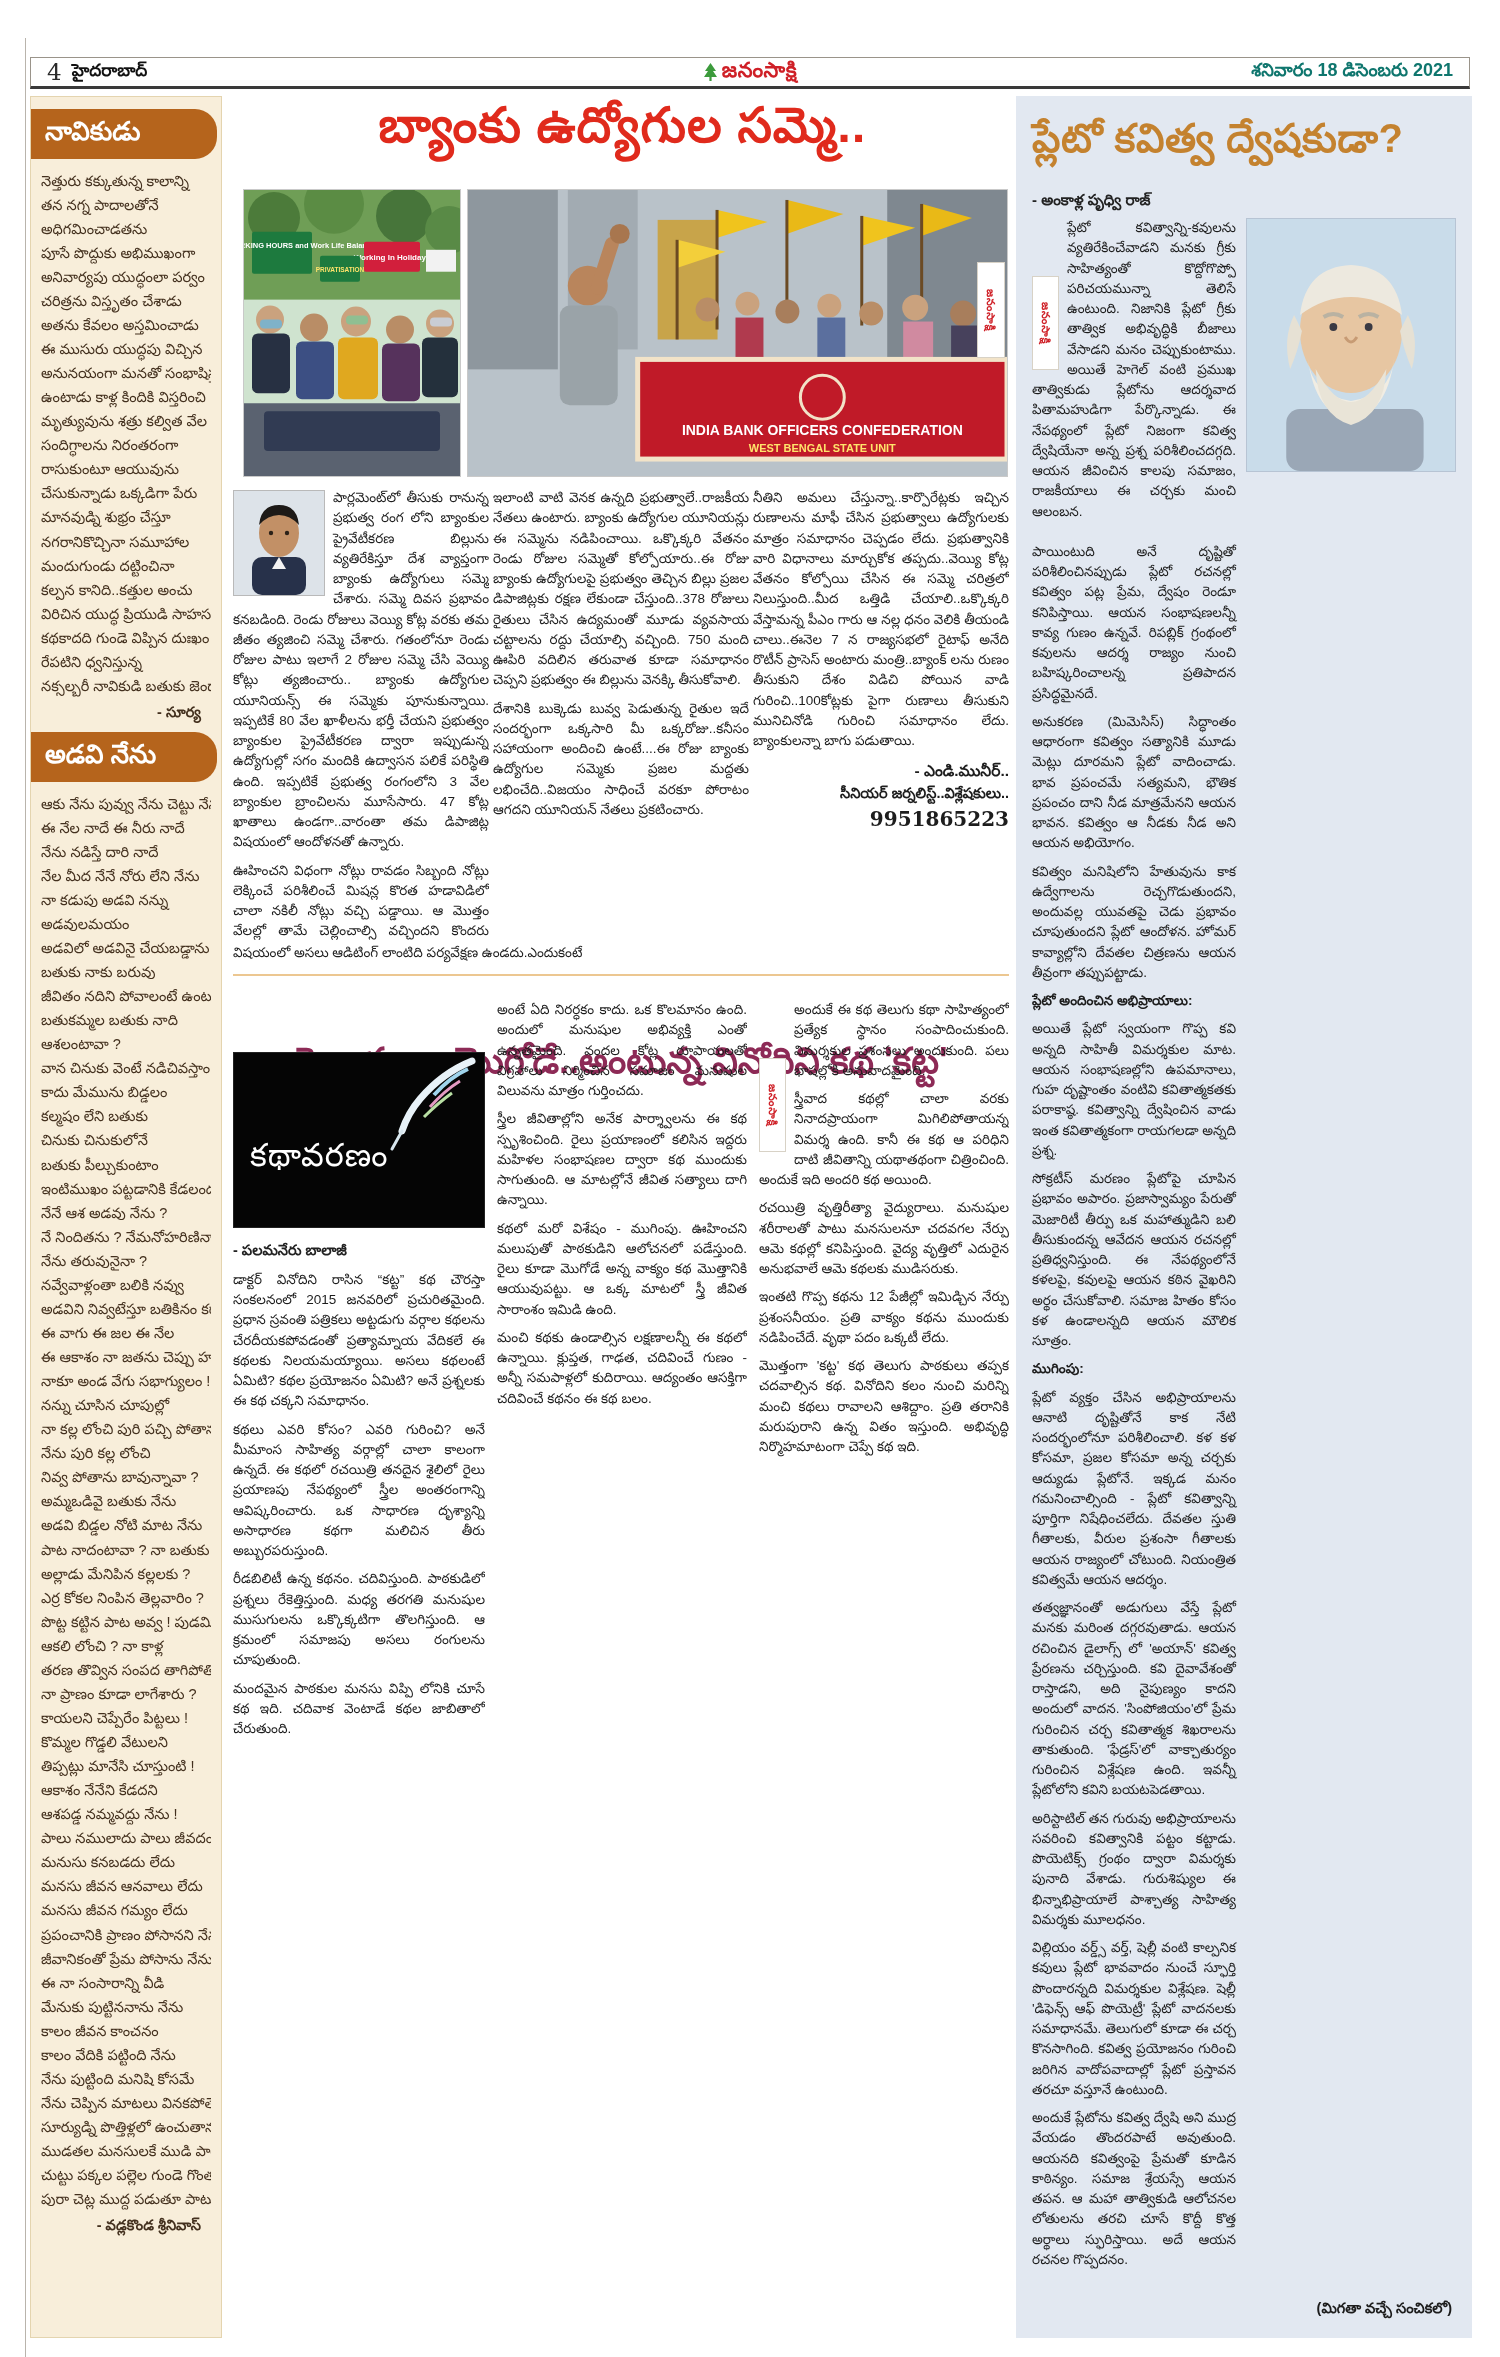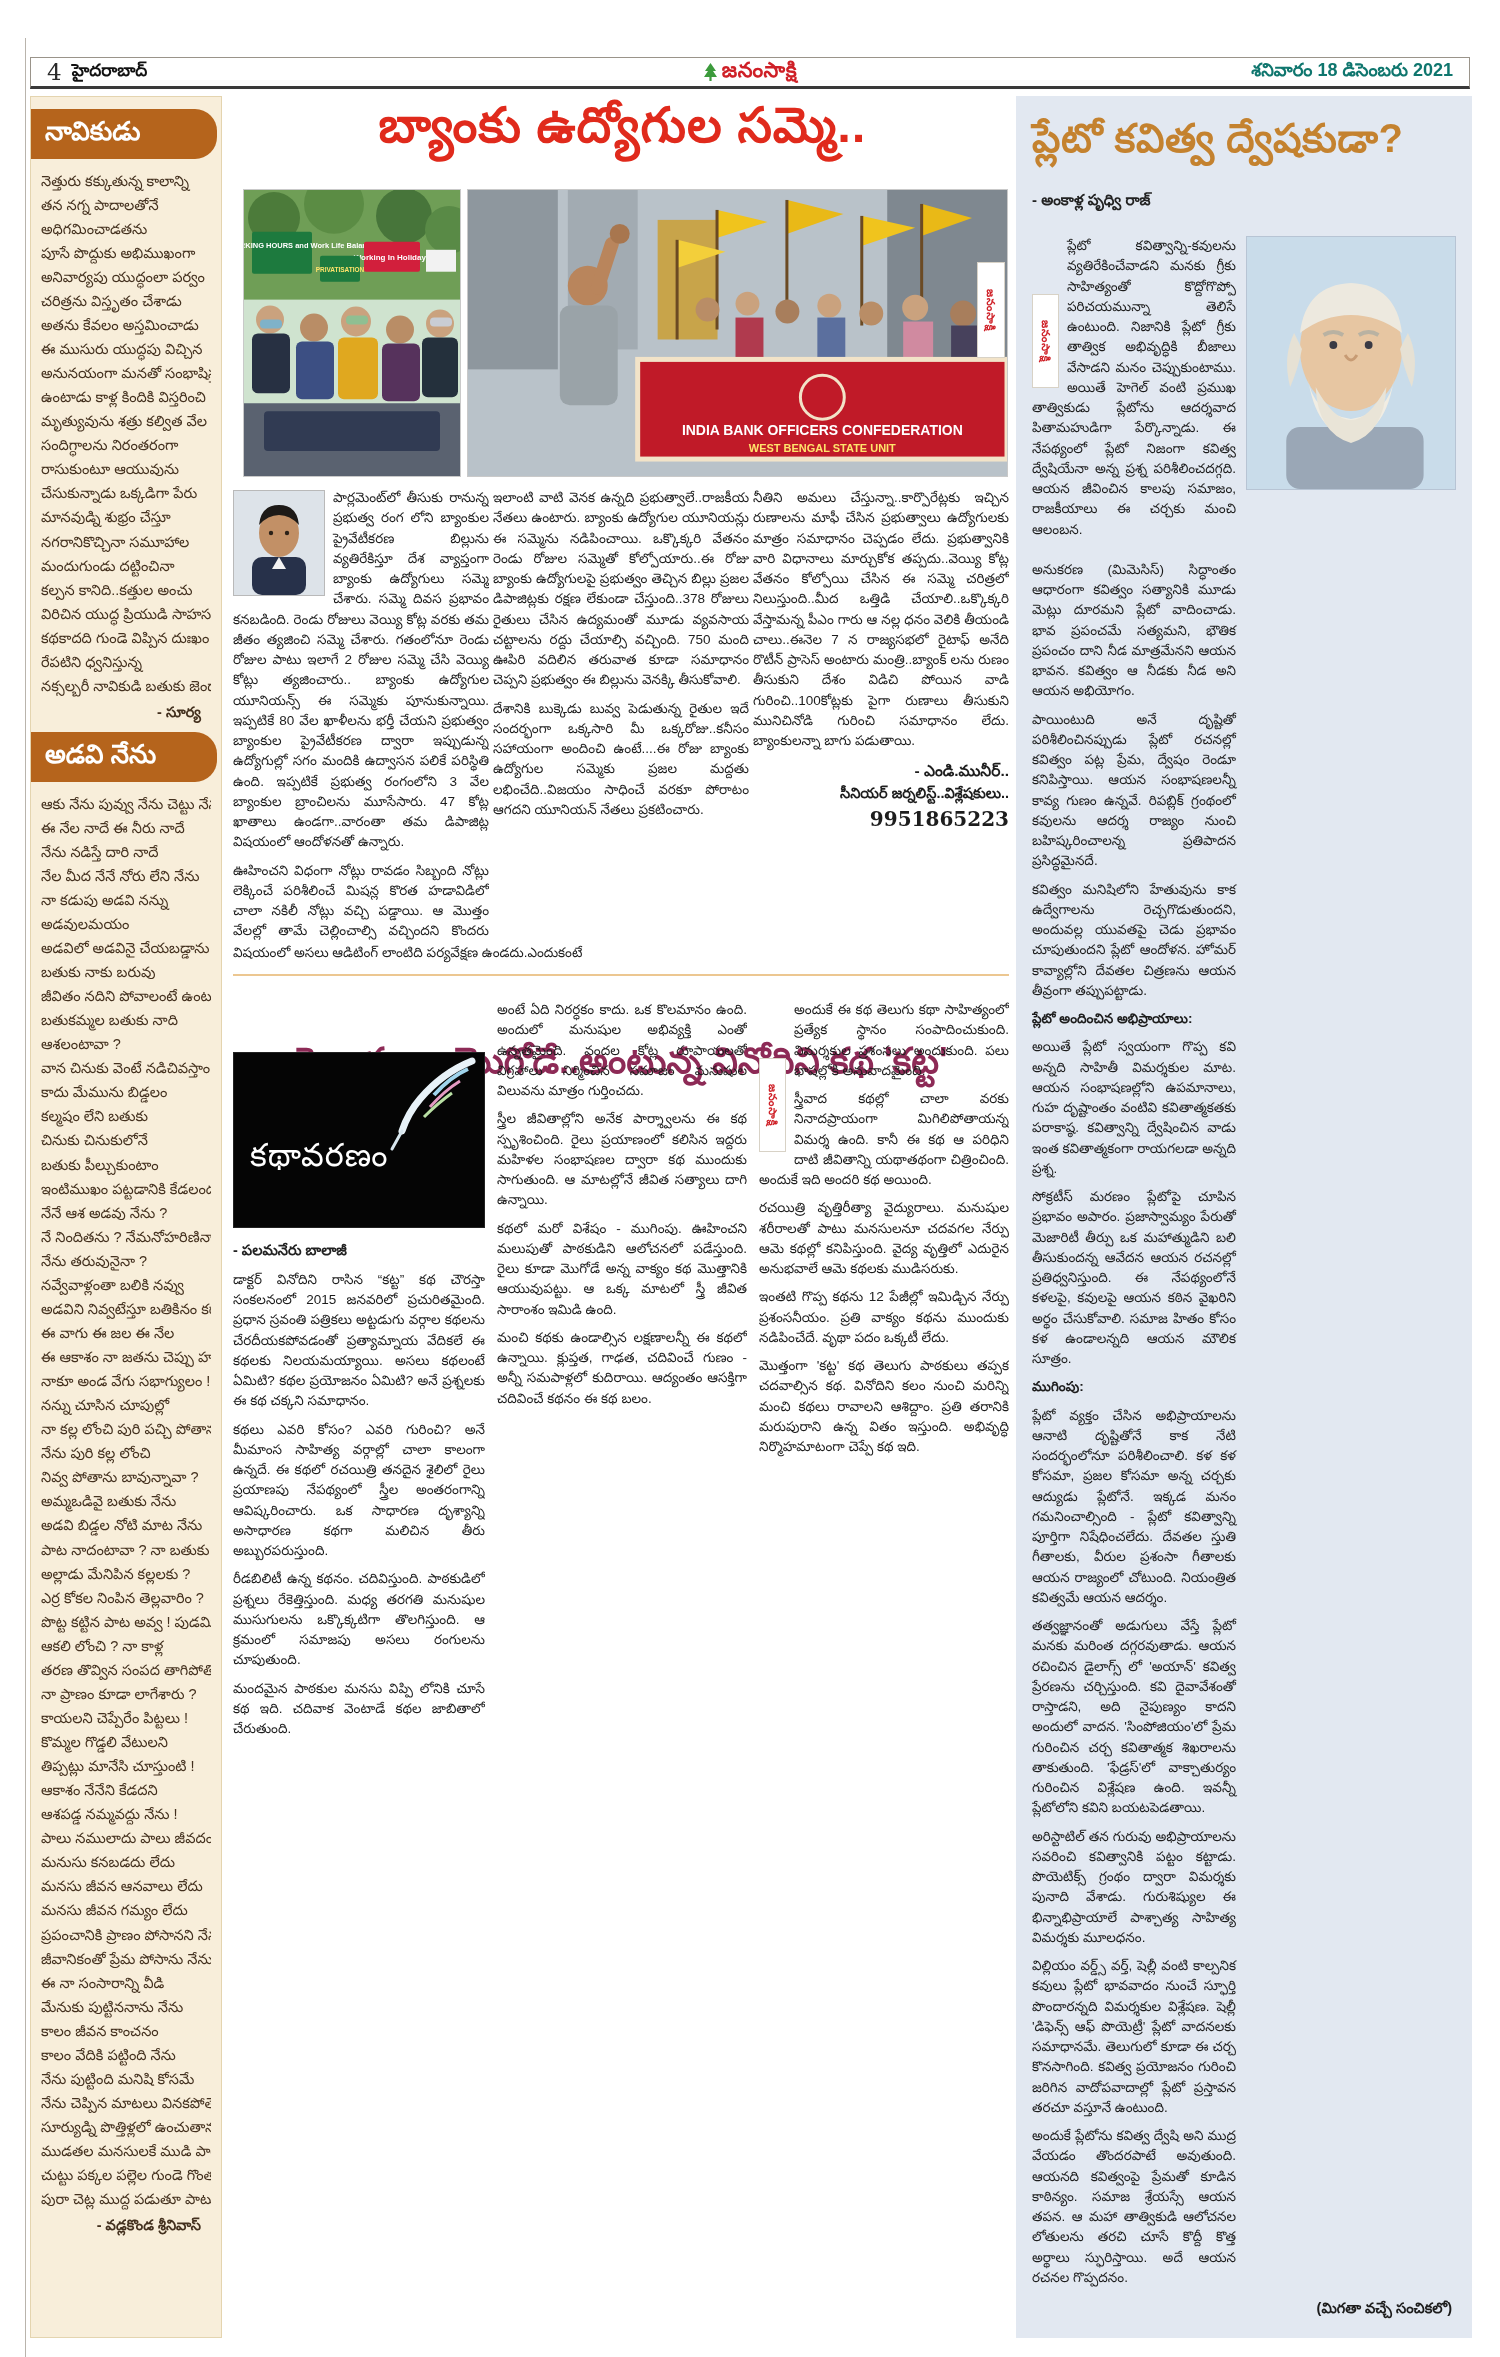--- a/index.html
+++ b/index.html
@@ -56,21 +56,21 @@
   .kc3{left:759px;}
   .katha-box{position:relative;width:252px;height:176px;background:#050505;margin-bottom:12px;
     box-sizing:border-box;border:1px solid #222;}
   .katha-title{position:absolute;left:16px;bottom:48px;color:#fff;font-size:32px;letter-spacing:1px;}
   .katha-feather{position:absolute;right:2px;top:2px;}
   .katta-byline{font-weight:bold;font-size:14.5px;margin:2px 0 8px;color:#222;}
   
   .plato-panel{position:absolute;left:1016px;top:96px;width:456px;height:2242px;background:#e2e8f1;
     box-sizing:border-box;padding:14px 16px;overflow:hidden;}
   .plato-headline{color:#c4822f;font-weight:bold;font-size:40px;margin:6px 0 20px;letter-spacing:.5px;}
-  .plato-byline{font-weight:bold;font-size:15px;color:#222;margin-bottom:24px;}
+  .plato-byline{font-weight:bold;font-size:15px;color:#222;margin-bottom:6px;}
   .plato-top{display:flex;gap:10px;}
   .plato-intro{width:204px;font-size:13.5px;line-height:1.5;text-align:justify;}
   .plato-img{flex:1;height:252px;border:1px solid #b7c4d4;overflow:hidden;background:#c9dcea;}
   .plato-img svg{display:block;width:100%;height:100%;}
   .plato-cols{margin-top:12px;height:1788px;overflow:hidden;column-count:2;column-gap:16px;
     column-fill:auto;font-size:13.5px;line-height:1.5;text-align:justify;}
   .plato-cols p{margin:0 0 8px;}
   .plato-cols .subhead{font-weight:bold;}
   .plato-endnote{position:absolute;right:20px;bottom:18px;font-weight:bold;font-size:14.5px;}
   svg text{font-family:"Liberation Sans",sans-serif;}
@@ -379,22 +379,22 @@
           <path d="M78 98 Q88 92 98 98" stroke="#b9b2a2" stroke-width="4" fill="none"></path>
           <path d="M114 98 Q124 92 134 98" stroke="#b9b2a2" stroke-width="4" fill="none"></path>
           <circle cx="88" cy="108" r="4" fill="#3a3a44"></circle>
             <circle cx="124" cy="108" r="4" fill="#3a3a44"></circle>
           <path d="M100 118 Q106 128 112 118" stroke="#c79b74" stroke-width="3" fill="none"></path>
         </svg>
       </div>
     </div>
     <div class="plato-cols">
       <div>
+          <p>పాయింటుది అనే దృష్టితో పరిశీలించినప్పుడు ప్లేటో రచనల్లో కవిత్వం పట్ల ప్రేమ, ద్వేషం రెండూ కనిపిస్తాయి. ఆయన సంభాషణలన్నీ కావ్య గుణం ఉన్నవే. రిపబ్లిక్ గ్రంథంలో కవులను ఆదర్శ రాజ్యం నుంచి బహిష్కరించాలన్న ప్రతిపాదన ప్రసిద్ధమైనదే.</p>
           <p>అనుకరణ (మిమెసిస్) సిద్ధాంతం ఆధారంగా కవిత్వం సత్యానికి మూడు మెట్లు దూరమని ప్లేటో వాదించాడు. భావ ప్రపంచమే సత్యమని, భౌతిక ప్రపంచం దాని నీడ మాత్రమేనని ఆయన భావన. కవిత్వం ఆ నీడకు నీడ అని ఆయన అభియోగం.</p>
-          <p>పాయింటుది అనే దృష్టితో పరిశీలించినప్పుడు ప్లేటో రచనల్లో కవిత్వం పట్ల ప్రేమ, ద్వేషం రెండూ కనిపిస్తాయి. ఆయన సంభాషణలన్నీ కావ్య గుణం ఉన్నవే. రిపబ్లిక్ గ్రంథంలో కవులను ఆదర్శ రాజ్యం నుంచి బహిష్కరించాలన్న ప్రతిపాదన ప్రసిద్ధమైనదే.</p>
           <p>కవిత్వం మనిషిలోని హేతువును కాక ఉద్వేగాలను రెచ్చగొడుతుందని, అందువల్ల యువతపై చెడు ప్రభావం చూపుతుందని ప్లేటో ఆందోళన. హోమర్ కావ్యాల్లోని దేవతల చిత్రణను ఆయన తీవ్రంగా తప్పుపట్టాడు.</p>
           <p class="subhead">ప్లేటో అందించిన అభిప్రాయాలు:</p>
           <p>అయితే ప్లేటో స్వయంగా గొప్ప కవి అన్నది సాహితీ విమర్శకుల మాట. ఆయన సంభాషణల్లోని ఉపమానాలు, గుహ దృష్టాంతం వంటివి కవితాత్మకతకు పరాకాష్ఠ. కవిత్వాన్ని ద్వేషించిన వాడు ఇంత కవితాత్మకంగా రాయగలడా అన్నది ప్రశ్న.</p>
           <p>సోక్రటీస్ మరణం ప్లేటోపై చూపిన ప్రభావం అపారం. ప్రజాస్వామ్యం పేరుతో మెజారిటీ తీర్పు ఒక మహాత్ముడిని బలి తీసుకుందన్న ఆవేదన ఆయన రచనల్లో ప్రతిధ్వనిస్తుంది. ఈ నేపథ్యంలోనే కళలపై, కవులపై ఆయన కఠిన వైఖరిని అర్థం చేసుకోవాలి. సమాజ హితం కోసం కళ ఉండాలన్నది ఆయన మౌలిక సూత్రం.</p>
           <p class="subhead">ముగింపు:</p>
           <p>ప్లేటో వ్యక్తం చేసిన అభిప్రాయాలను ఆనాటి దృష్టితోనే కాక నేటి సందర్భంలోనూ పరిశీలించాలి. కళ కళ కోసమా, ప్రజల కోసమా అన్న చర్చకు ఆద్యుడు ప్లేటోనే. ఇక్కడ మనం గమనించాల్సింది - ప్లేటో కవిత్వాన్ని పూర్తిగా నిషేధించలేదు. దేవతల స్తుతి గీతాలకు, వీరుల ప్రశంసా గీతాలకు ఆయన రాజ్యంలో చోటుంది. నియంత్రిత కవిత్వమే ఆయన ఆదర్శం.</p>
           <p>తత్వజ్ఞానంతో అడుగులు వేస్తే ప్లేటో మనకు మరింత దగ్గరవుతాడు. ఆయన రచించిన డైలాగ్స్ లో 'అయాన్' కవిత్వ ప్రేరణను చర్చిస్తుంది. కవి దైవావేశంతో రాస్తాడని, అది నైపుణ్యం కాదని అందులో వాదన. 'సింపోజియం'లో ప్రేమ గురించిన చర్చ కవితాత్మక శిఖరాలను తాకుతుంది. 'ఫేడ్రస్'లో వాక్చాతుర్యం గురించిన విశ్లేషణ ఉంది. ఇవన్నీ ప్లేటోలోని కవిని బయటపెడతాయి.</p>
           <p>అరిస్టాటిల్ తన గురువు అభిప్రాయాలను సవరించి కవిత్వానికి పట్టం కట్టాడు. పొయెటిక్స్ గ్రంథం ద్వారా విమర్శకు పునాది వేశాడు. గురుశిష్యుల ఈ భిన్నాభిప్రాయాలే పాశ్చాత్య సాహిత్య విమర్శకు మూలధనం.</p>
           <p>విల్లియం వర్డ్స్ వర్త్, షెల్లీ వంటి కాల్పనిక కవులు ప్లేటో భావవాదం నుంచే స్ఫూర్తి పొందారన్నది విమర్శకుల విశ్లేషణ. షెల్లీ 'డిఫెన్స్ ఆఫ్ పొయెట్రీ' ప్లేటో వాదనలకు సమాధానమే. తెలుగులో కూడా ఈ చర్చ కొనసాగింది. కవిత్వ ప్రయోజనం గురించి జరిగిన వాదోపవాదాల్లో ప్లేటో ప్రస్తావన తరచూ వస్తూనే ఉంటుంది.</p>
           <p>అందుకే ప్లేటోను కవిత్వ ద్వేషి అని ముద్ర వేయడం తొందరపాటే అవుతుంది. ఆయనది కవిత్వంపై ప్రేమతో కూడిన కాఠిన్యం. సమాజ శ్రేయస్సే ఆయన తపన. ఆ మహా తాత్వికుడి ఆలోచనల లోతులను తరచి చూసే కొద్దీ కొత్త అర్థాలు స్ఫురిస్తాయి. అదే ఆయన రచనల గొప్పదనం.</p>

